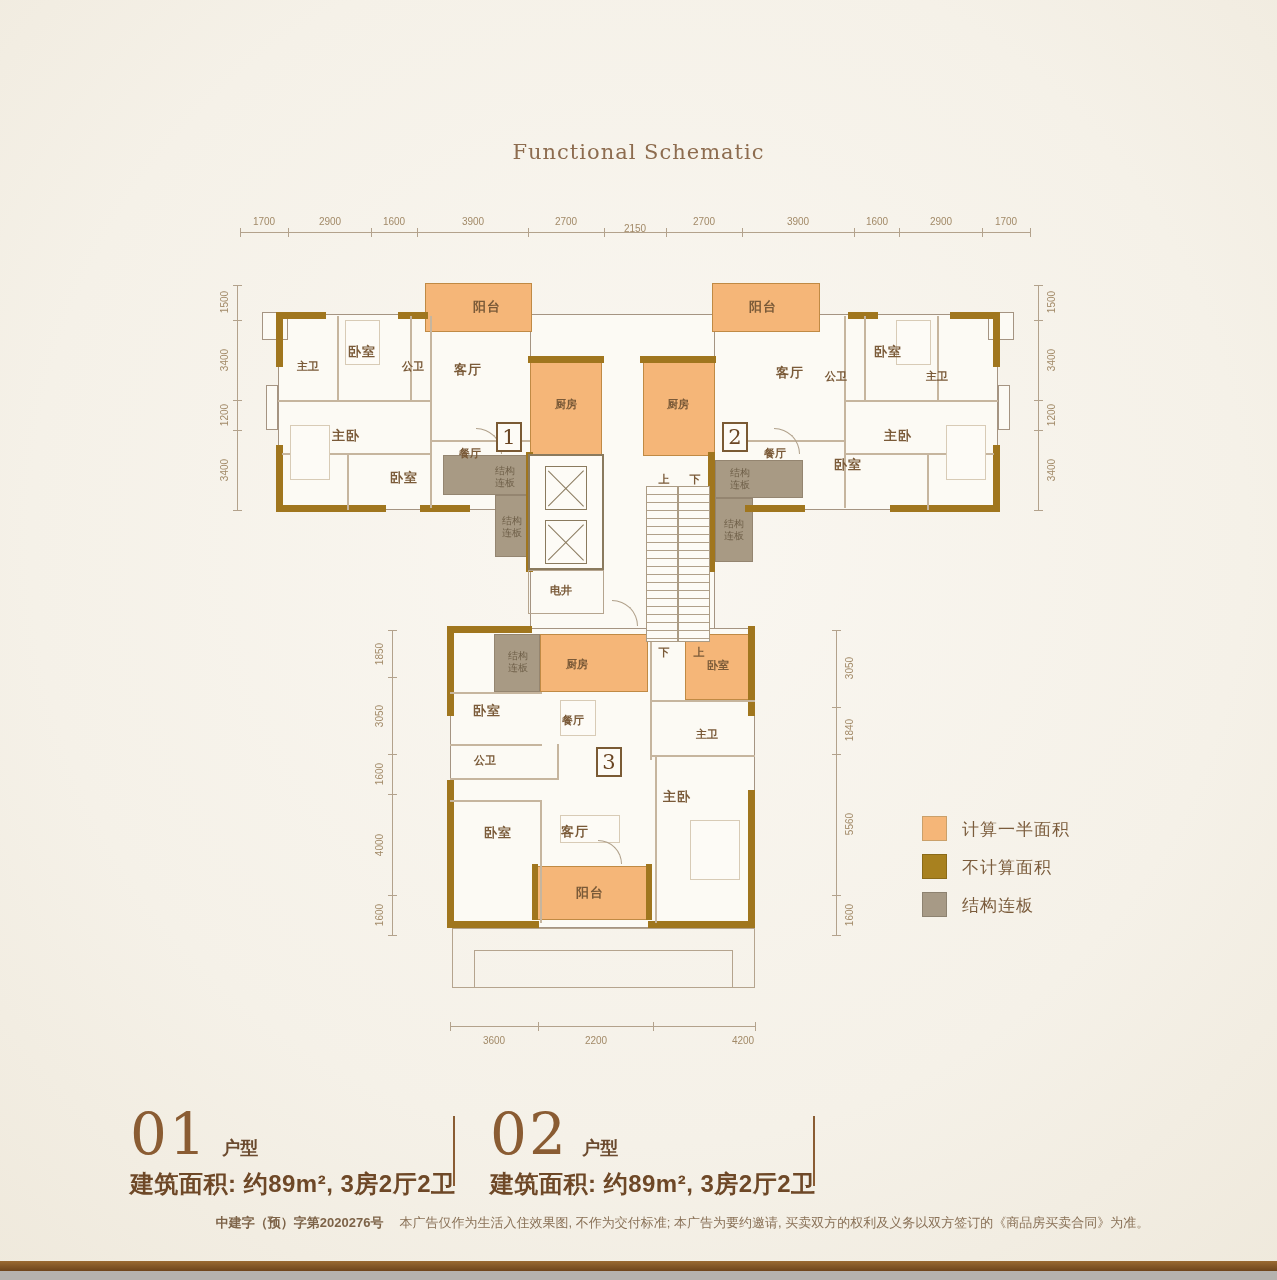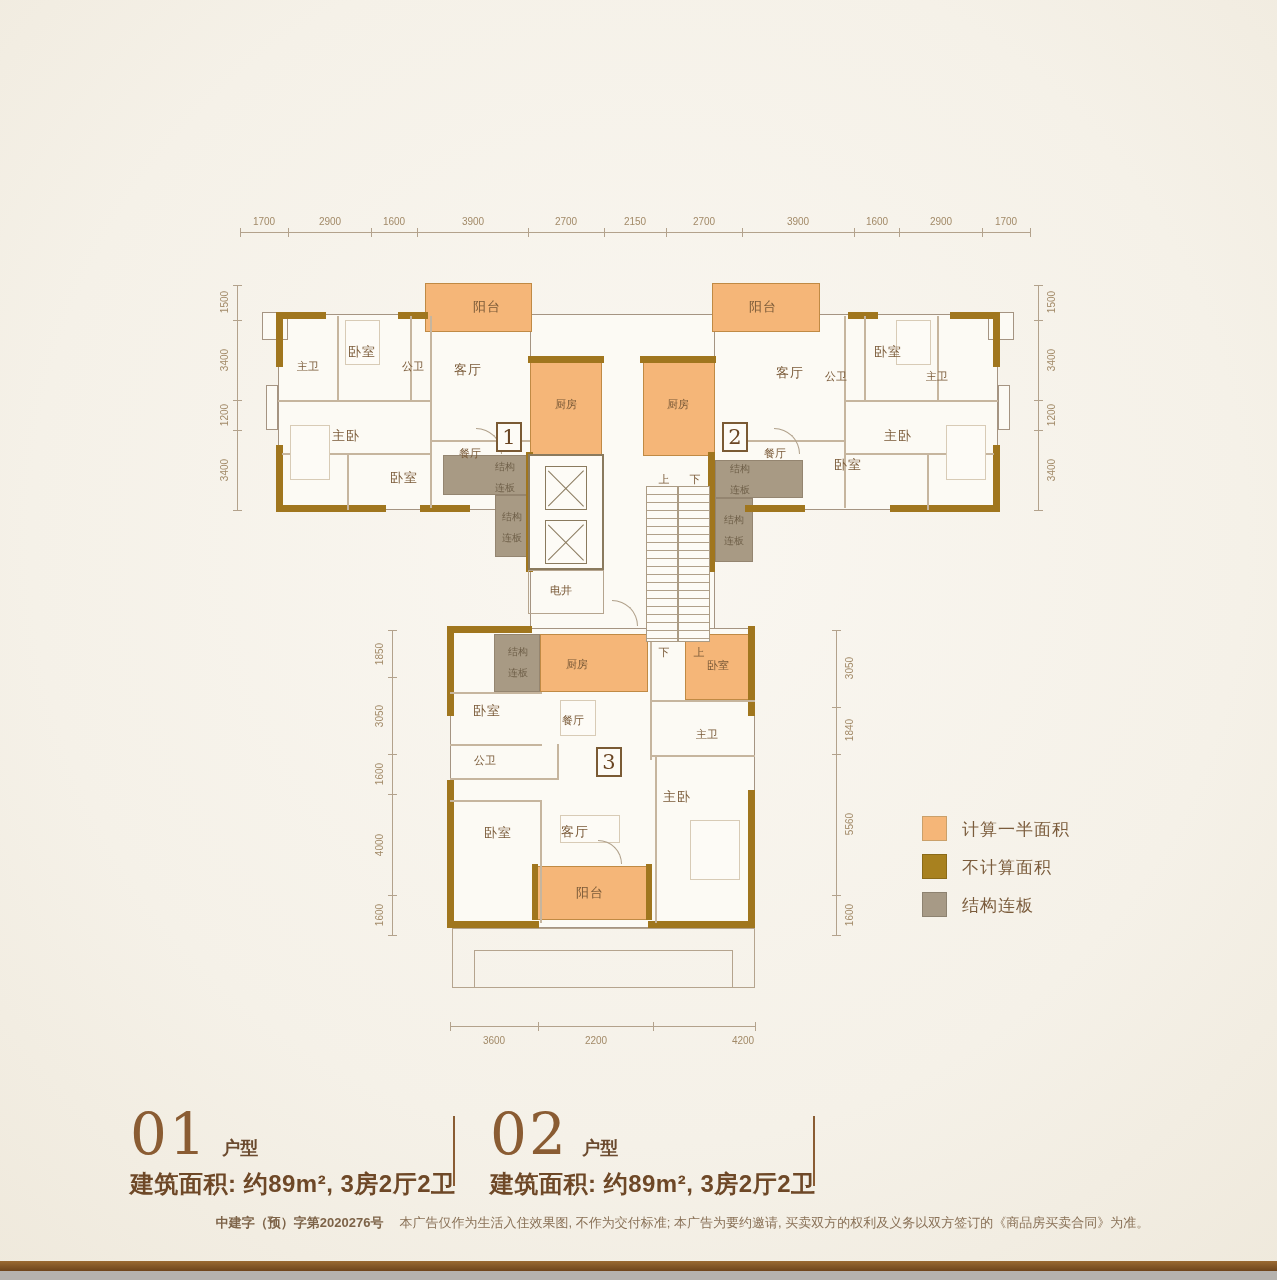--- a/index.html
+++ b/index.html
@@ -16,23 +16,23 @@
   .paper{position:absolute;background:#fcfaf4;border:1.5px solid #a59482;box-sizing:border-box;}
   .outline{position:absolute;background:transparent;border:1px solid #b5a48e;box-sizing:border-box;}
   .orange{position:absolute;background:#f5b678;border:1px solid #c08a44;box-sizing:border-box;}
   .gray{position:absolute;background:#a89a84;border:1px solid #948570;box-sizing:border-box;}
   .wall{position:absolute;background:#a0761e;}
   .iline{position:absolute;background:#c6b59e;}
   .furn{position:absolute;background:#fdfbf6;border:1px solid #d8cbb6;box-sizing:border-box;}
   .arc{position:absolute;border-style:solid;border-color:#b0a08a;border-width:1px 1px 0 0;
     border-radius:0 100% 0 0;box-sizing:border-box;}
   .room-label{position:absolute;font-size:13px;color:#7a5a38;letter-spacing:1px;
-    transform:translate(-50%,-50%);white-space:nowrap;}
+    transform:translate(-50%,-50%);white-space:nowrap;font-weight:bold;}
   .room-label.sm{font-size:11px;letter-spacing:0;}
-  .conn-label{position:absolute;font-size:10px;line-height:21px;color:#6e5f48;
+  .conn-label{position:absolute;font-size:10px;line-height:12px;color:#6e5f48;
     transform:translate(-50%,-50%);white-space:pre-line;text-align:center;}
   .marker{position:absolute;width:26px;height:30px;border:2px solid #7a5a34;background:#fdfbf6;
     color:#6a4523;font-family:"DejaVu Serif", serif;font-size:21px;display:flex;
     align-items:center;justify-content:center;transform:translate(-50%,-50%);box-sizing:border-box;}
   .shaft{position:absolute;border:2px solid #8a7a5e;background:#fdfbf6;box-sizing:border-box;}
   .elev{position:absolute;border:1.5px solid #8a7a5e;box-sizing:border-box;overflow:hidden;}
   .elev::before,.elev::after{content:"";position:absolute;left:-12%;top:50%;width:124%;height:1px;
     background:#8a7a5e;}
   .elev::before{transform:rotate(45deg);}
   .elev::after{transform:rotate(-45deg);}
@@ -69,20 +69,21 @@
   .footer .disclaimer{color:#8a7258;}
   .bottom-bar{position:absolute;left:0;top:1261px;width:1277px;height:10px;
     background:linear-gradient(to bottom,#9a6a32,#6e451c);}
   .bottom-edge{position:absolute;left:0;top:1271px;width:1277px;height:9px;background:#b5b2ae;}
 </style>
 </head>
 <body>
 
 <div class="page">
 
+  <div class="title-en">Functional Schematic</div>
 
   <div>
 
     <div class="paper" style="left:278px;top:314px;width:720px;height:196px;"></div>
     <div class="paper" style="left:530px;top:314px;width:185px;height:326px;"></div>
     <div class="paper" style="left:450px;top:628px;width:305px;height:300px;"></div>
     <div class="paper" style="left:262px;top:312px;width:26px;height:28px;"></div>
     <div class="paper" style="left:988px;top:312px;width:26px;height:28px;"></div>
     <div class="paper" style="left:266px;top:385px;width:12px;height:45px;"></div>
     <div class="paper" style="left:998px;top:385px;width:12px;height:45px;"></div>
@@ -227,21 +228,21 @@
 连板</div>
 
     <div class="dim-h" style="left:240px;top:232px;width:790px;"></div>
     <div class="tick-v" style="left:240px;top:228px;
       box-shadow:48px 0 #b3a28c,131px 0 #b3a28c,177px 0 #b3a28c,288px 0 #b3a28c,364px 0 #b3a28c,426px 0 #b3a28c,502px 0 #b3a28c,614px 0 #b3a28c,659px 0 #b3a28c,742px 0 #b3a28c,790px 0 #b3a28c;"></div>
     <span class="dim-label" style="left:264px;top:221px;">1700</span>
     <span class="dim-label" style="left:330px;top:221px;">2900</span>
     <span class="dim-label" style="left:394px;top:221px;">1600</span>
     <span class="dim-label" style="left:473px;top:221px;">3900</span>
     <span class="dim-label" style="left:566px;top:221px;">2700</span>
-    <span class="dim-label" style="left:635px;top:221px;">2150</span>
+    <span class="dim-label" style="left:635px;top:228px;">2150</span>
     <span class="dim-label" style="left:704px;top:221px;">2700</span>
     <span class="dim-label" style="left:798px;top:221px;">3900</span>
     <span class="dim-label" style="left:877px;top:221px;">1600</span>
     <span class="dim-label" style="left:941px;top:221px;">2900</span>
     <span class="dim-label" style="left:1006px;top:221px;">1700</span>
 
     <div class="dim-v" style="left:237px;top:285px;height:225px;"></div>
     <div class="tick-h" style="left:233px;top:285px;
       box-shadow:0 35px #b3a28c,0 115px #b3a28c,0 145px #b3a28c,0 225px #b3a28c;"></div>
     <span class="dim-label rot" style="left:224px;top:302px;">1500</span>

